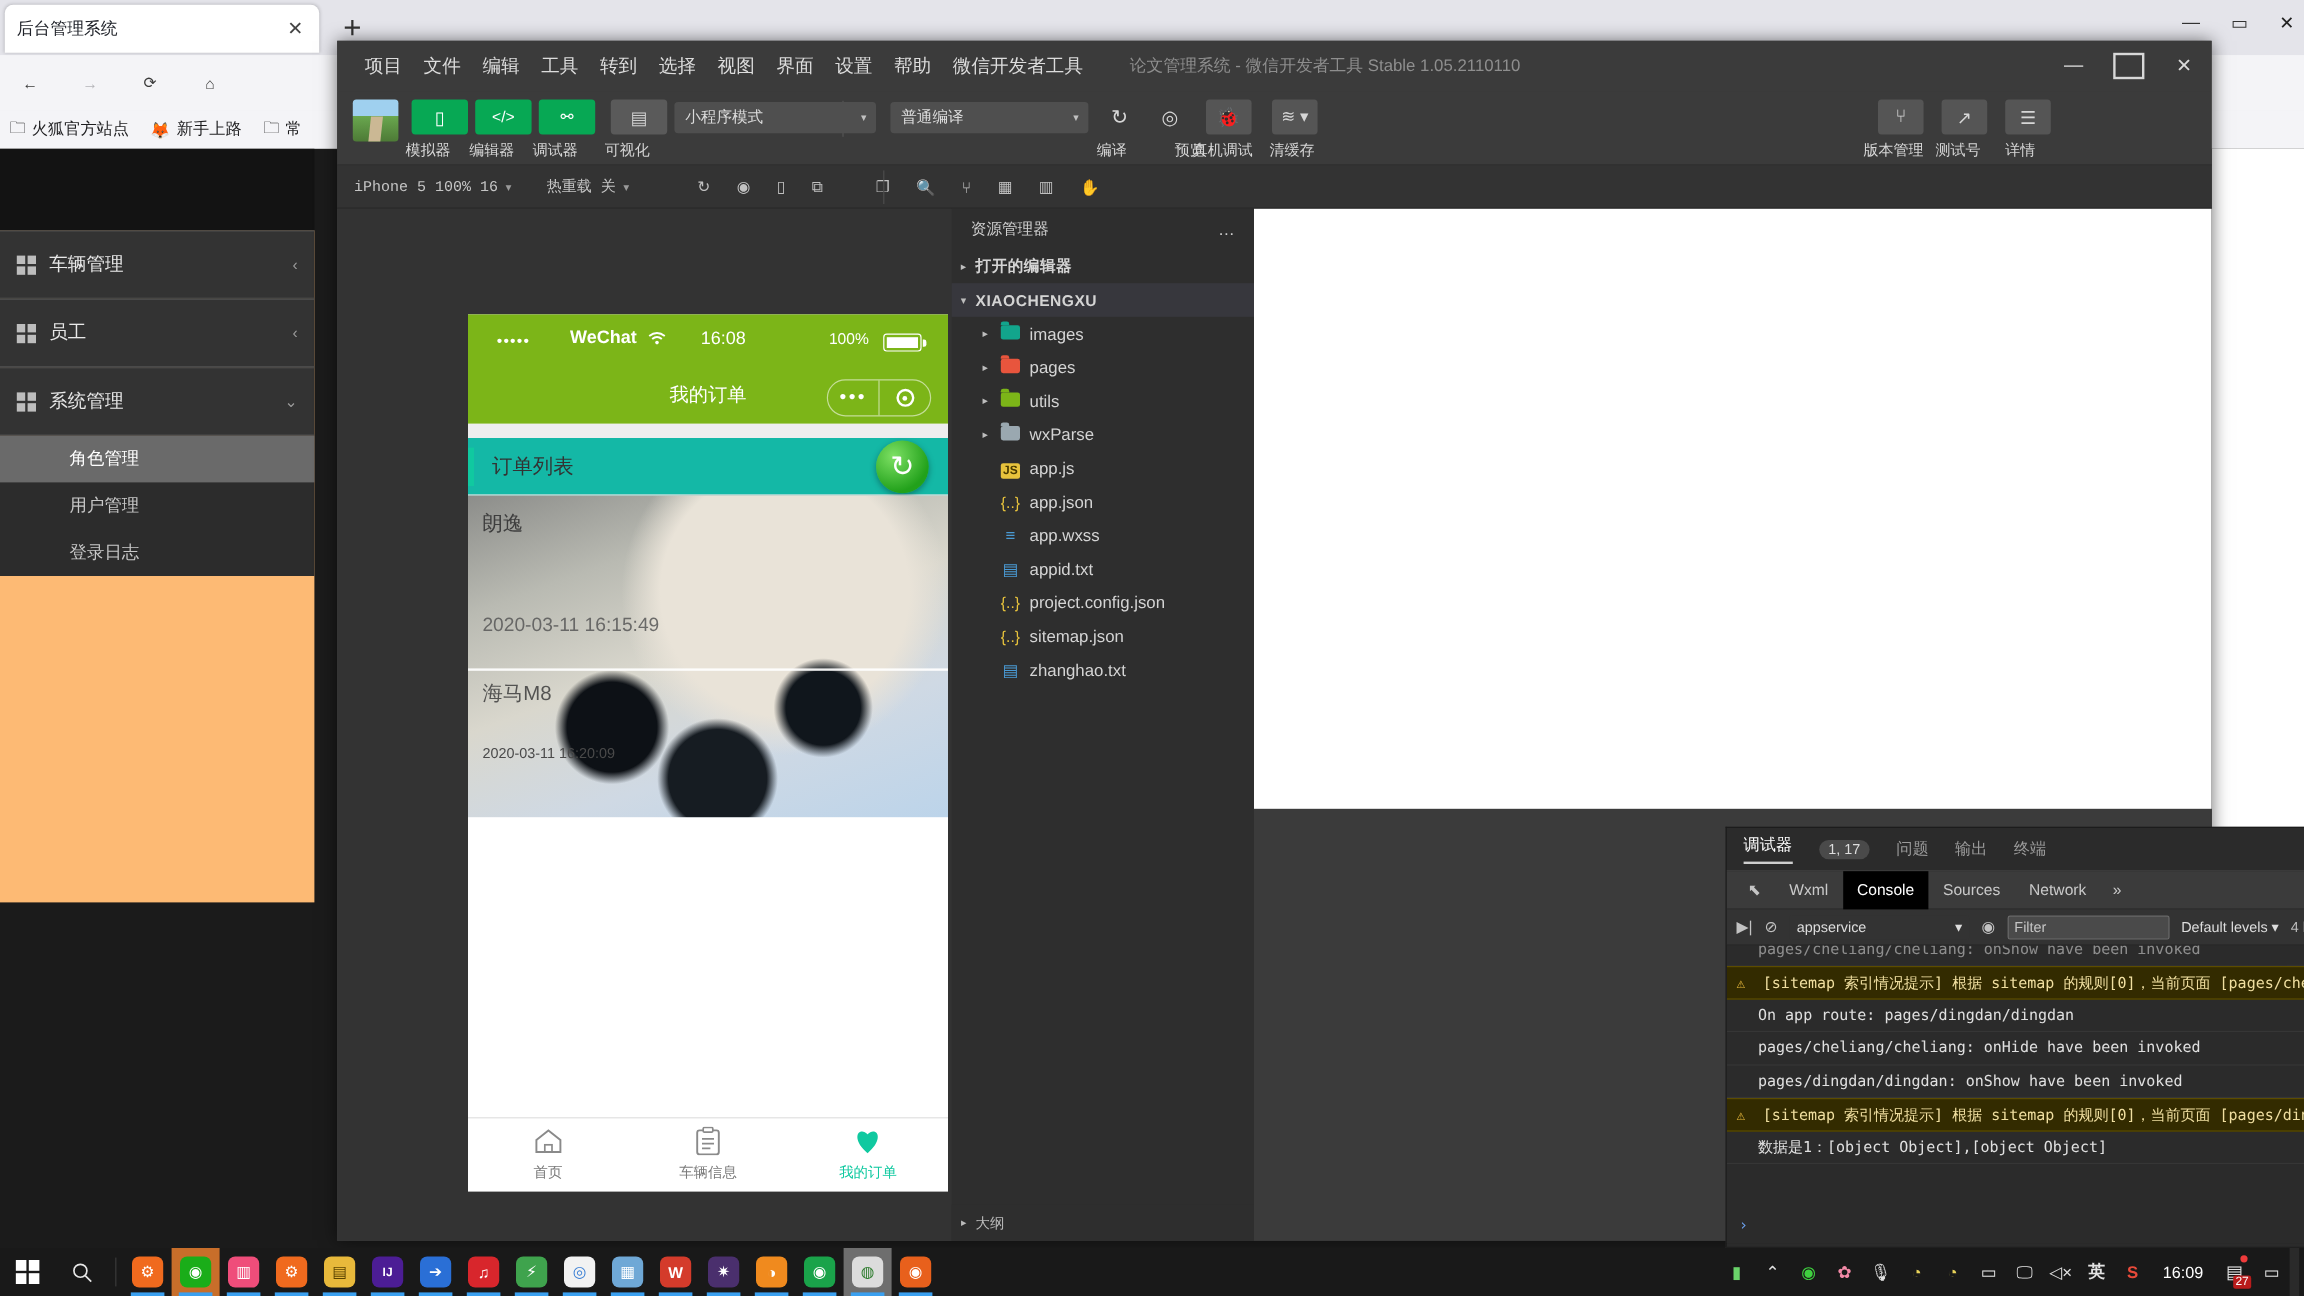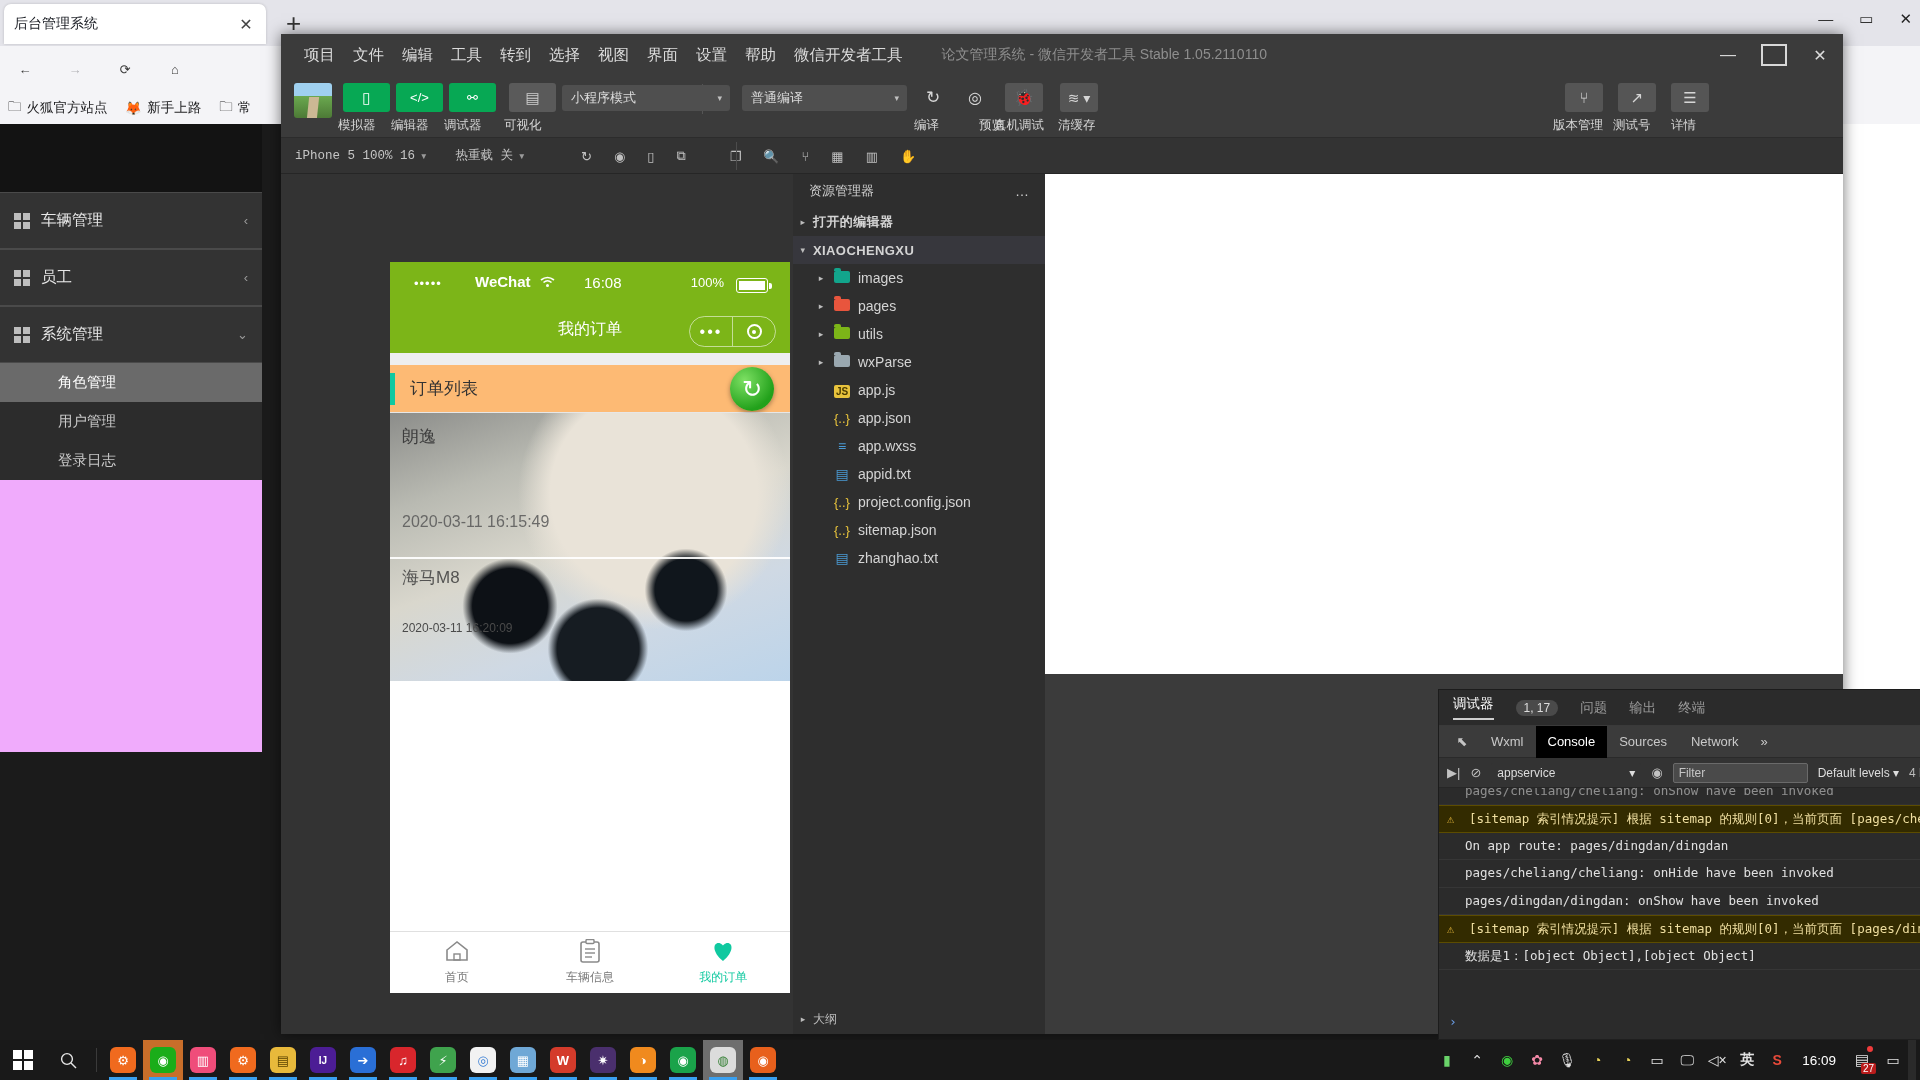--- a/index.html
+++ b/index.html
@@ -26,21 +26,21 @@
   #win-ctl .cls { color:#222; }
 
   #browser-navbar { position:absolute; left:0; top:46px; width:1920px; height:46px; background:#f4f4f7; display:flex; align-items:center; padding-left:10px; gap:20px; }
   #browser-navbar .navbtn { width:30px; height:30px; display:flex; align-items:center; justify-content:center; color:#3a3a3a; cursor:pointer; }
   #browser-navbar .navbtn.dim { color:#b4b4b8; }
   #browser-bookmarks { position:absolute; left:0; top:92px; width:1920px; height:32px; background:#f4f4f7; display:flex; align-items:center; padding-left:8px; gap:18px; font-size:13.5px; color:#1d1d1f; }
   #browser-bookmarks .bm { display:flex; align-items:center; gap:5px; cursor:pointer; white-space:nowrap; }
 
   #browser-content { position:absolute; left:0; top:124px; width:1920px; height:916px; background:#1b1b1b; }
   #page-dark-header { position:absolute; left:0; top:0; width:262px; height:68px; background:#131313; }
-  #admin-sidebar { position:absolute; left:0; top:68px; width:262px; height:560px; background:#f0abfc; }
+  #admin-sidebar { position:absolute; left:0; top:68px; width:262px; height:560px; background:#fdba74; }
   .adm-group { border-bottom:1px solid #4a4a4a; border-top:1px solid #4a4a4a; background:#333333; height:57px; display:flex; align-items:center; padding:0 14px; cursor:pointer; color:#e8e8e8; }
   .adm-group .gicon { width:16px; height:16px; margin-right:11px; display:grid; grid-template-columns:1fr 1fr; grid-template-rows:1fr 1fr; gap:2px; }
   .adm-group .gicon i { background:#bdbdbd; display:block; }
   .adm-group .glabel { flex:1; font-size:15.5px; }
   .adm-group .gchev { color:#9a9a9a; font-size:13px; }
   .adm-sub { background:#2c2c2c; }
   .adm-sub .sub-item { height:39px; display:flex; align-items:center; padding-left:58px; font-size:14.5px; color:#c8c8c8; cursor:pointer; }
   .adm-sub .sub-item.active { background:#6a6a6a; color:#fff; }
   #sb-scroll { position:absolute; right:0; top:68px; width:11px; height:560px; background:#3c3c3c; }
   #sb-thumb { position:absolute; right:1px; top:72px; width:9px; height:150px; background:#8a8a8a; border-radius:4px; }
@@ -96,21 +96,21 @@
   #ph-status .batt::before { content:""; position:absolute; right:-5px; top:4px; width:3px; height:6px; background:#fff; border-radius:0 2px 2px 0; }
   #ph-nav { height:43px; background:#7cb518; position:relative; }
   #ph-nav .navtitle { position:absolute; left:0; right:0; top:9px; text-align:center; color:#fff; font-size:16px; }
   #ph-nav .caps { position:absolute; right:14px; top:6px; width:87px; height:31px; border:1px solid rgba(255,255,255,.55); border-radius:16px; display:flex; }
   #ph-nav .caps .half { flex:1; display:flex; align-items:center; justify-content:center; color:#fff; }
   #ph-nav .caps .half:first-child { border-right:1px solid rgba(255,255,255,.55); font-size:16px; letter-spacing:2px; }
   #ph-nav .caps .tgt { width:15px; height:15px; border:2px solid #fff; border-radius:50%; position:relative; }
   #ph-nav .caps .tgt::after { content:""; position:absolute; left:3.5px; top:3.5px; width:4px; height:4px; background:#fff; border-radius:50%; }
 
   #ph-gap { height:12px; background:#eeeeee; }
-  #ph-listhdr { height:48px; background:#fdba74; position:relative; display:flex; align-items:center; border-bottom:1px solid #e7e7e7; }
+  #ph-listhdr { height:48px; background:#14b8a6; position:relative; display:flex; align-items:center; border-bottom:1px solid #e7e7e7; }
   #ph-listhdr .bar { position:absolute; left:0; top:8px; width:5px; height:32px; background:#10c9a0; }
   #ph-listhdr .txt { margin-left:20px; font-size:17px; color:#333; }
   #refresh-fab { position:absolute; right:16px; top:2px; width:44px; height:44px; border-radius:50%;
     background:radial-gradient(circle at 33% 30%, #7de063, #22a11b 70%); box-shadow:0 2px 5px rgba(0,0,0,.35);
     display:flex; align-items:center; justify-content:center; color:#fff; font-size:24px; cursor:pointer; }
 
   #ph-photo { position:relative; height:268px; overflow:hidden;
     background:
       radial-gradient(circle at 30% 72%, #0d1116 0 11%, rgba(13,17,22,0) 14%),
       radial-gradient(circle at 52% 88%, #161c22 0 13%, rgba(22,28,34,0) 16%),

